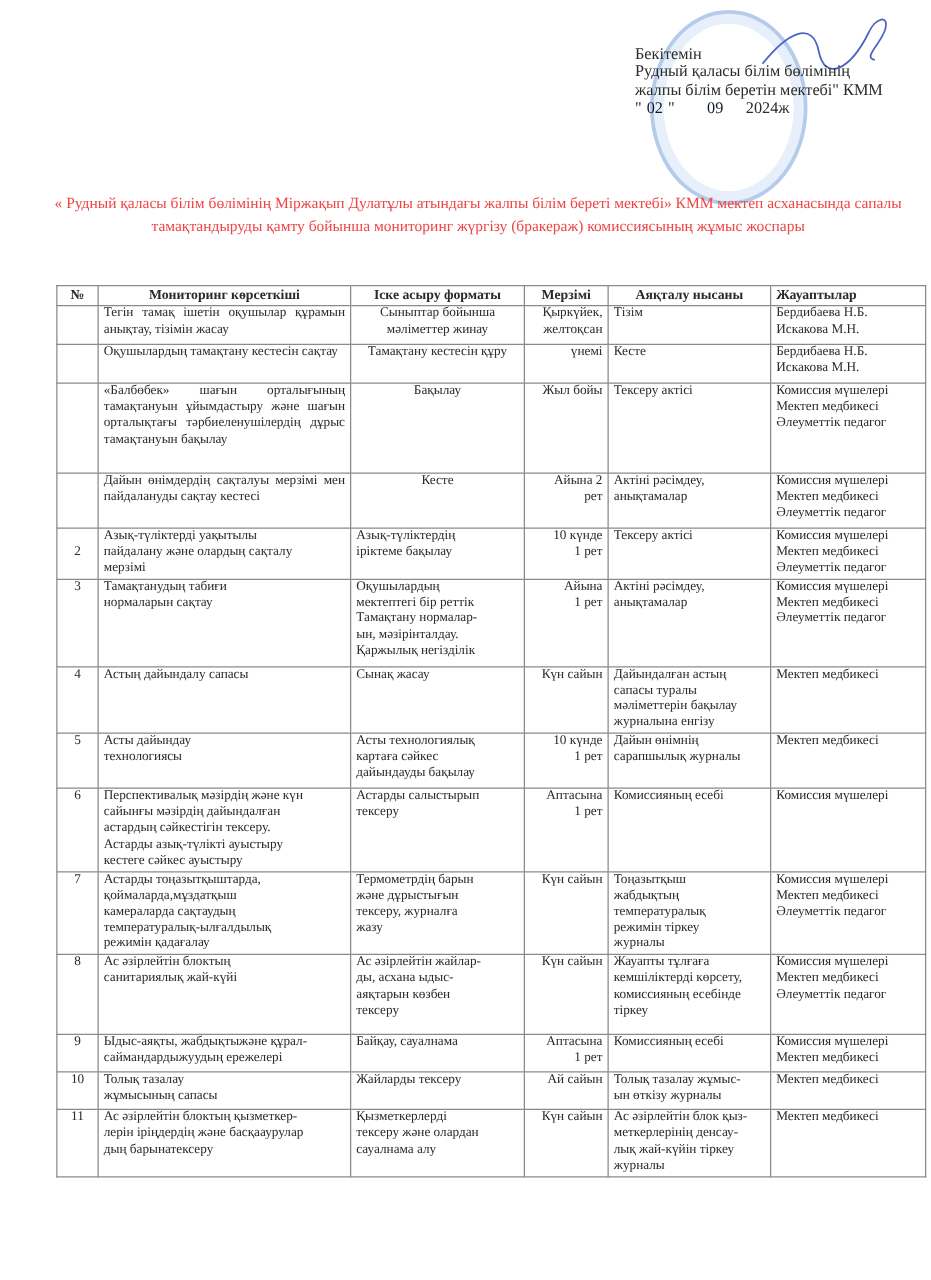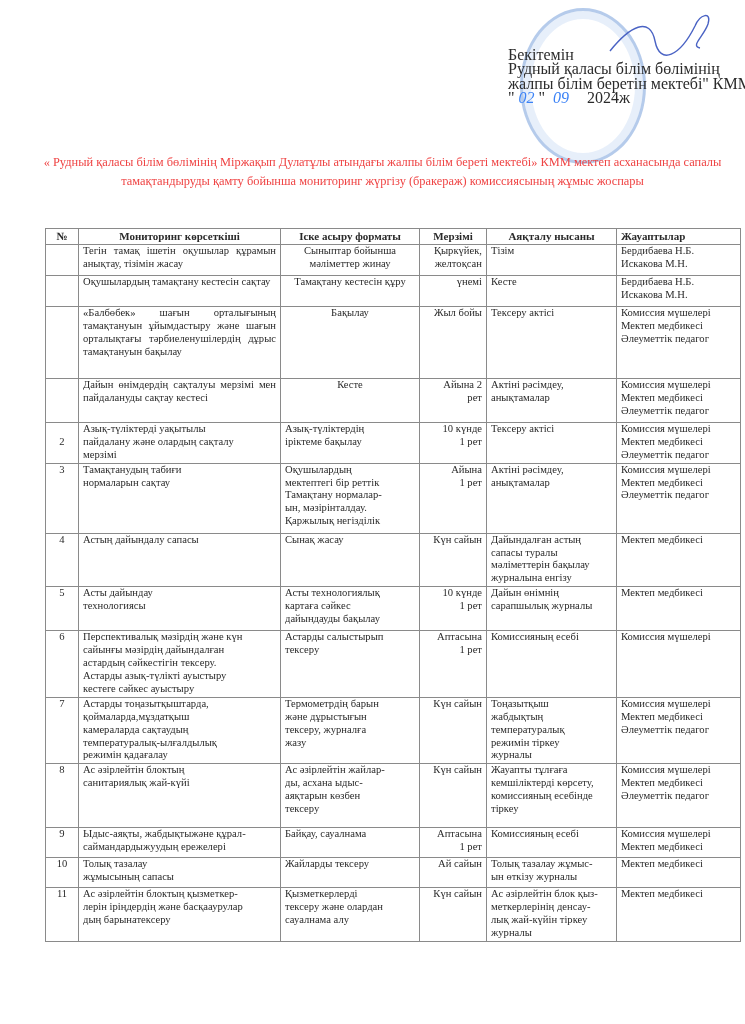--- a/index.html
+++ b/index.html
@@ -1,26 +1,26 @@
 <!DOCTYPE html>
 <html><head>
 <meta charset="utf-8">
 <style>
   html, body { margin: 0; padding: 0; background: #ffffff; }
   body { width: 745px; height: 1024px; position: relative; overflow: hidden;
          font-family: "Liberation Serif", "DejaVu Serif", serif; color: #2a2a2a; }
-  .approval { position: absolute; left: 508px; top: 48px; width: 237px;
-              font-size: 16px; line-height: 14.3px; color: #2b2b2b; }
+  .approval { position: absolute; left: 508px; top: 36px; width: 237px;
+              font-size: 13px; line-height: 14.3px; color: #2b2b2b; }
   .approval div { white-space: nowrap; }
   .stamp { position: absolute; left: 520px; top: 8px; width: 120px; height: 150px;
            border-radius: 50%; border: 3px solid rgba(90,140,210,0.45);
            box-shadow: inset 0 0 0 8px rgba(120,165,225,0.18); pointer-events: none; }
   .sign { position: absolute; left: 600px; top: 6px; width: 120px; height: 60px; pointer-events: none; }
   .date-line { display: flex; gap: 4px; }
-  .hand { color: #3b82f6; font-style: italic; }
+  .hand { color: #0f172a; }
   .title { position: absolute; left: 30px; top: 153px; width: 705px; text-align: center;
            font-size: 12.4px; line-height: 19px; color: #ef4444; }
   table.plan { position: absolute; left: 45px; top: 228px; width: 695px;
                border-collapse: collapse; font-size: 10.6px; line-height: 12.9px; table-layout: fixed; }
   table.plan th, table.plan td { border: 1px solid #8a8a8a; vertical-align: top; padding: 0 4px 1px 4px; }
   table.plan th { font-weight: bold; text-align: center; font-size: 11px; padding: 1px 4px; }
   table.plan th.left { text-align: left; }
   td.num { text-align: center; }
   td.num.middle { vertical-align: middle; }
   td.fmt-c { text-align: center; }
@@ -37,21 +37,21 @@
 </svg>
 
 <div class="approval">
   <div>Бекітемін</div>
   <div>Рудный қаласы білім бөлімінің</div>
   <div>жалпы білім беретін мектебі" КММ</div>
   <div class="date-line">
     <span>"</span>
     <span class="hand">02</span>
     <span>"</span>
-    <span class="hand" style="margin-left:4px;margin-right:14px">09</span>
+    <span class="hand" style="margin-left:22px;margin-right:14px">09</span>
     <span>2024ж</span>
   </div>
 </div>
 
 <div class="title">« Рудный қаласы білім бөлімінің  Міржақып Дулатұлы атындағы  жалпы білім береті мектебі» КММ мектеп асханасында сапалы тамақтандыруды қамту бойынша мониторинг жүргізу (бракераж)  комиссиясының жұмыс жоспары</div>
 
 <table class="plan">
   <colgroup>
     <col style="width:33px">
       <col style="width:202px">

